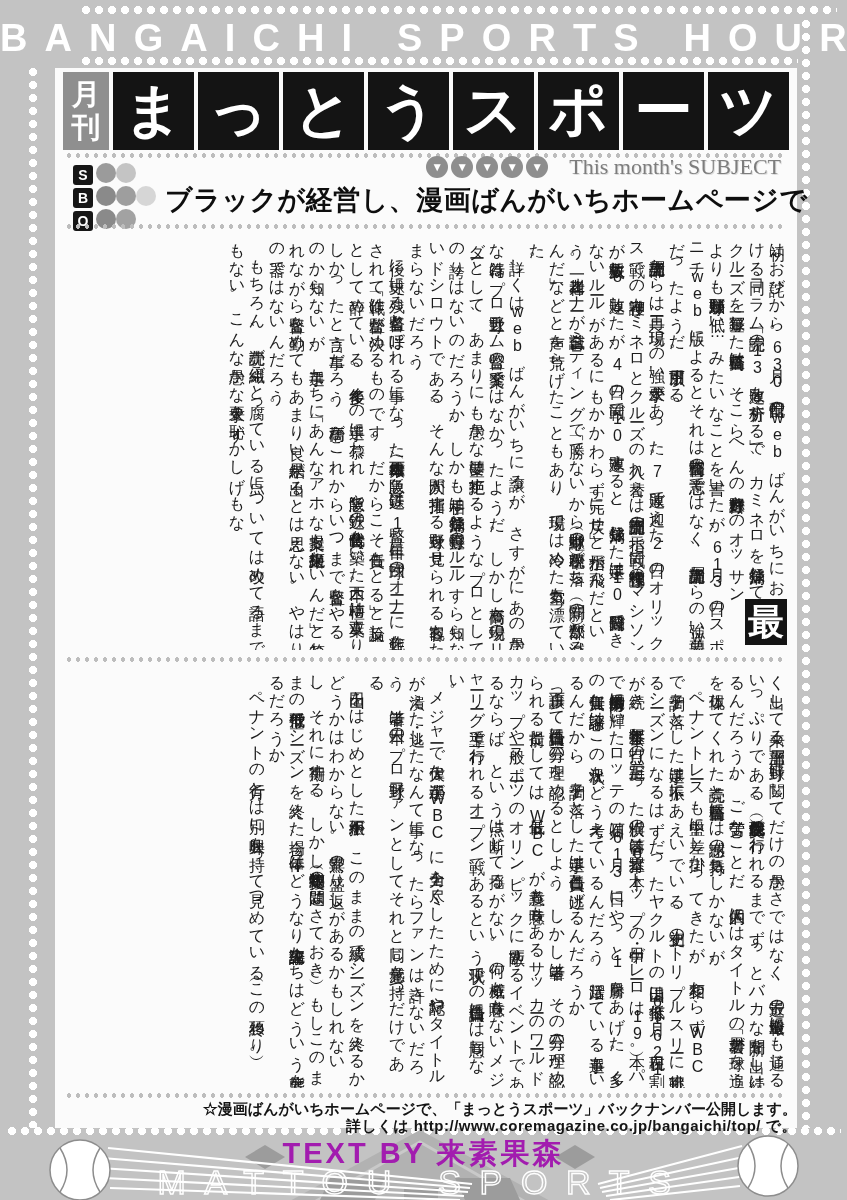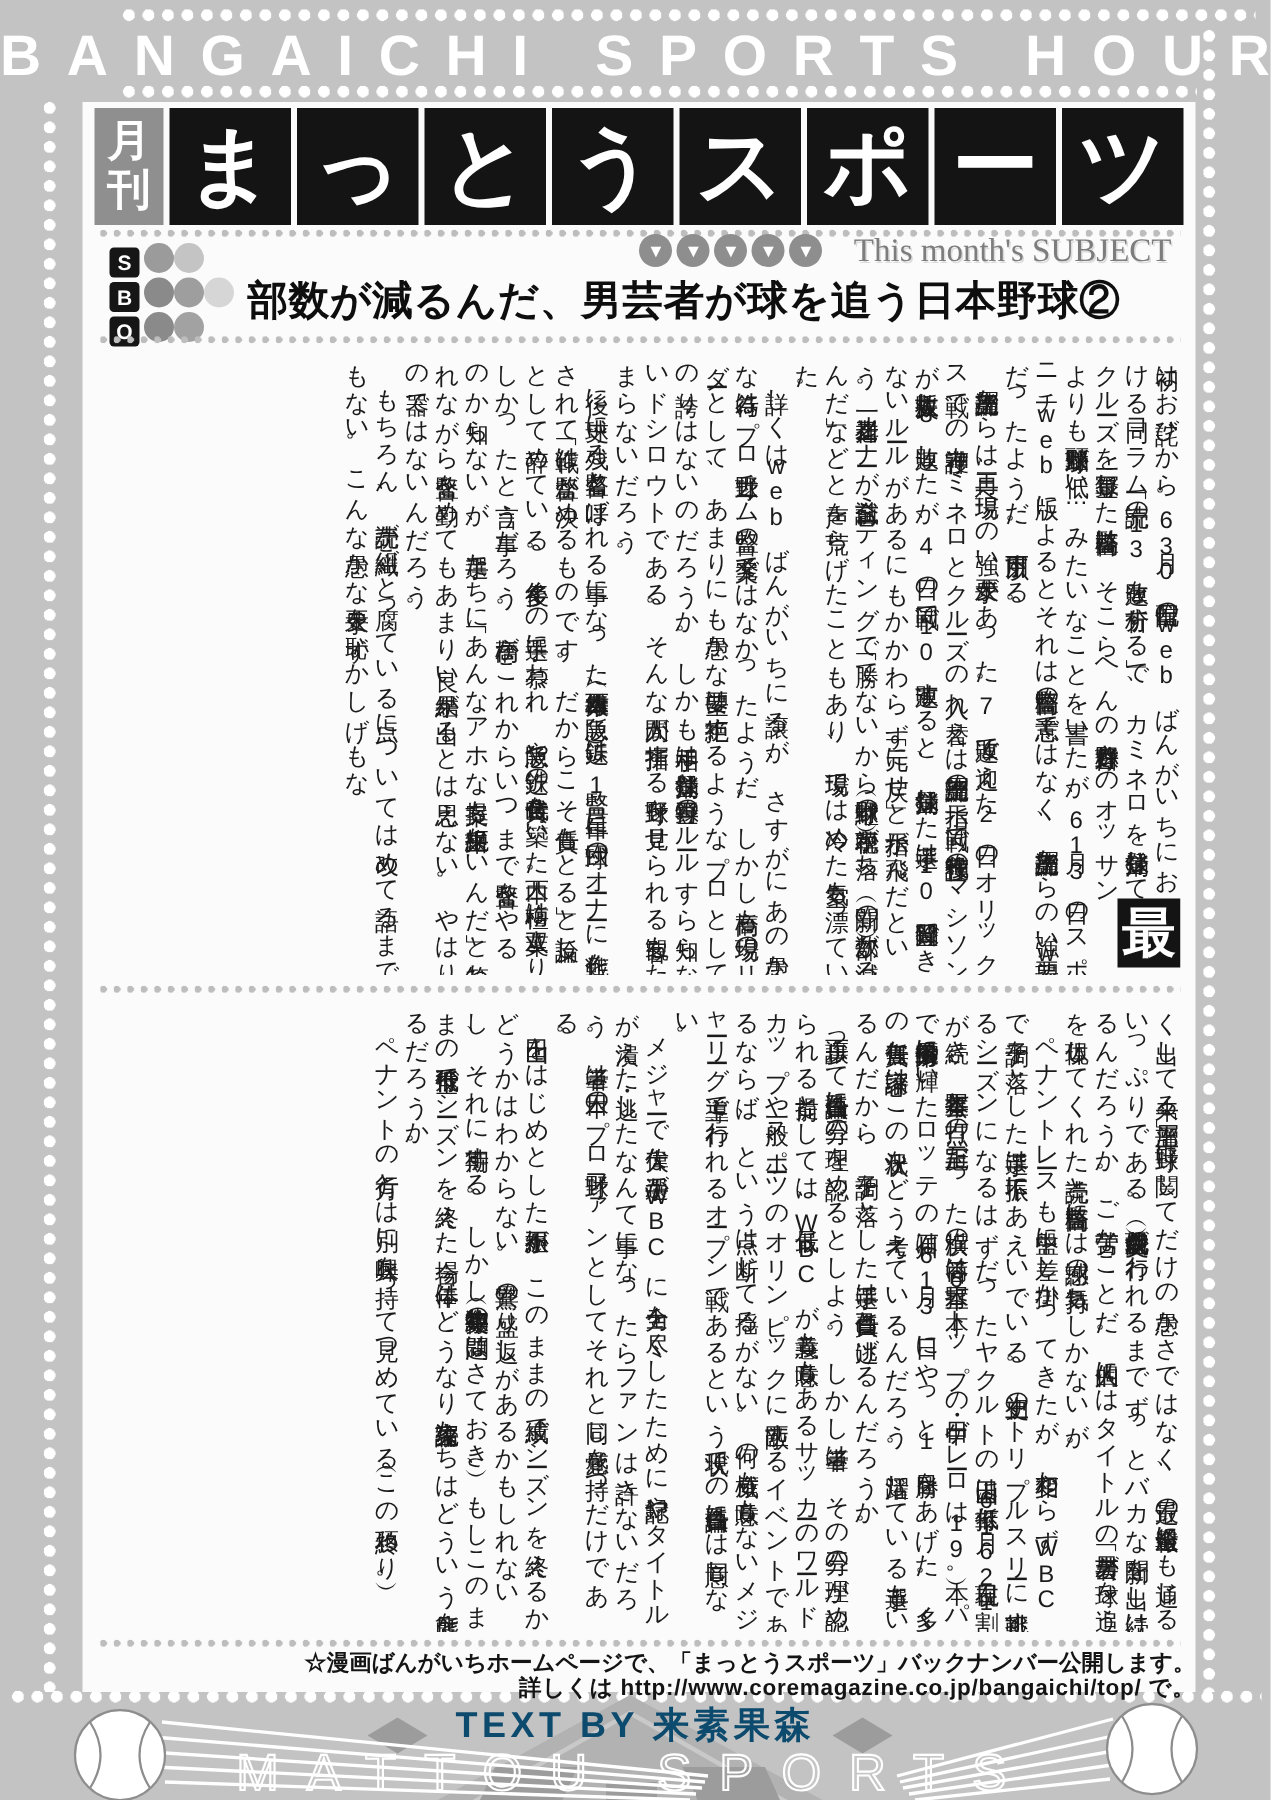--- a/index.html
+++ b/index.html
@@ -54,21 +54,21 @@
     font-size:36px;font-weight:bold;text-align:center;line-height:46px;
     margin:0 0 5px 5px;writing-mode:horizontal-tb;
   }
 
   
   .notice{position:absolute;left:0;right:0;top:1032px;text-align:right;font-weight:bold;color:#141414;font-size:15px;line-height:17px;}
   .notice .url-line{letter-spacing:0.5px;}
 
   
   .field-svg{position:absolute;left:0;top:1100px;width:847px;height:100px;}
-  .credit{position:absolute;left:0;right:0;top:1134px;text-align:center;color:#0c4a6e;font-weight:bold;font-size:24px;letter-spacing:3px;white-space:nowrap;}
+  .credit{position:absolute;left:0;right:0;top:1134px;text-align:center;color:#a21caf;font-weight:bold;font-size:29px;letter-spacing:3px;white-space:nowrap;}
   .wordmark{
     position:absolute;left:0;right:0;top:1163px;text-align:center;
     font-size:34px;letter-spacing:0.55em;white-space:nowrap;
     color:rgba(255,255,255,0.06);-webkit-text-stroke:1.4px #ffffff;font-weight:500;
   }
 </style>
 </head>
 <body>
 
 <div class="dots-h" style="left:80px;right:10px;top:5px;"></div>
@@ -166,21 +166,21 @@
     <div class="sbo-row">
       <span class="sbo-letter">O</span>
       <span class="lamps"><span class="lamp" style="background: rgb(138, 138, 138);"></span><span class="lamp" style="background: rgb(162, 162, 162);"></span></span>
     </div>
   </div>
 
   <div class="arrow-line">
     <span class="arrows"><span class="arrow-disc">▼</span><span class="arrow-disc">▼</span><span class="arrow-disc">▼</span><span class="arrow-disc">▼</span><span class="arrow-disc">▼</span></span>
     <span class="subject-label">This month's SUBJECT</span>
   </div>
-  <div class="subject-title">部数が減るんだ、男芸者が球を追う日本野球②</div>
+  <div class="subject-title">ブラックが経営し、漫画ばんがいちホームページで</div>
 
   <div class="dots-gray" style="left:10px;right:10px;top:155px;"></div>
 
   <div class="vtext" id="top-text">
     <p class="first">
       <span class="dropcap">最</span><span>初はお詫びから。6月30日配信のwebばんがいちにおける同コラム「読売の13連敗を分析する」で、カミネロを登録抹消してクルーズを一軍登録した高橋監督は、そこらへんの自称野球好きのオッサンよりも野球頭脳が低い…みたいなことを書いたが、6月13日のスポニチweb版によるとそれは高橋監督の意志ではなく、読売上層部からの強い要望wだったようだ。以下引用する。</span>
     </p>
     <p><span>読売上層部からは再三、現場への強い要求があった。7連敗で迎えた2日のオリックス戦での守護神カミネロとクルーズの入れ替えは読売上層部の指示。同戦で代役守護神のマシソンが救援失敗し8連敗したが、4日の同戦で10連敗すると、登録抹消した選手は10日間登録できないルールがあるにもかかわらず「元に戻せ」と指示が飛んだという。老川祥一オーナーが試合前ミーティングで「勝てないから（野球中継の）視聴率が落ち、（新聞の）部数が減るんだ」などと声を荒らげたこともあり、現場では冷めた空気も漂っていた。</span></p>
     <p><span>詳しくはwebばんがいちに譲るが、さすがにあの愚かな行為はプロ野球チーム監督の発案ではなかったようだ。しかし高橋も現場のリーダーとして、あまりにも愚かな要望は拒絶するようなプロとしての誇りはないのだろうか。しかも相手は登録抹消と再登録のルールすら知らないドシロウトである。そんな人間が指揮する野球を見せられる観客もたまらないだろう。</span></p>
     <p><span>後に球史に残る名監督と呼ばれる事になった西本幸雄（大毎、阪急、近鉄）は、監督1年目に球団のオーナーに作戦を非難されて「作戦は監督が決めるものです。だからこそ責任もとる」と反論し、結果として辞めている。後年多くの選手に慕われ、阪急や近鉄の黄金時代を築いた西本。栴檀は双葉より芳しかったと言う事だろう。高橋がこれからいつまで監督をやるのか知らないが、選手たちに「あんなアホな提案も拒絶出来ないんだ」と笑われながら監督を勤めてもあまり良い結果が出るとは思えない。やはり監督の器ではないんだろう。</span></p>

